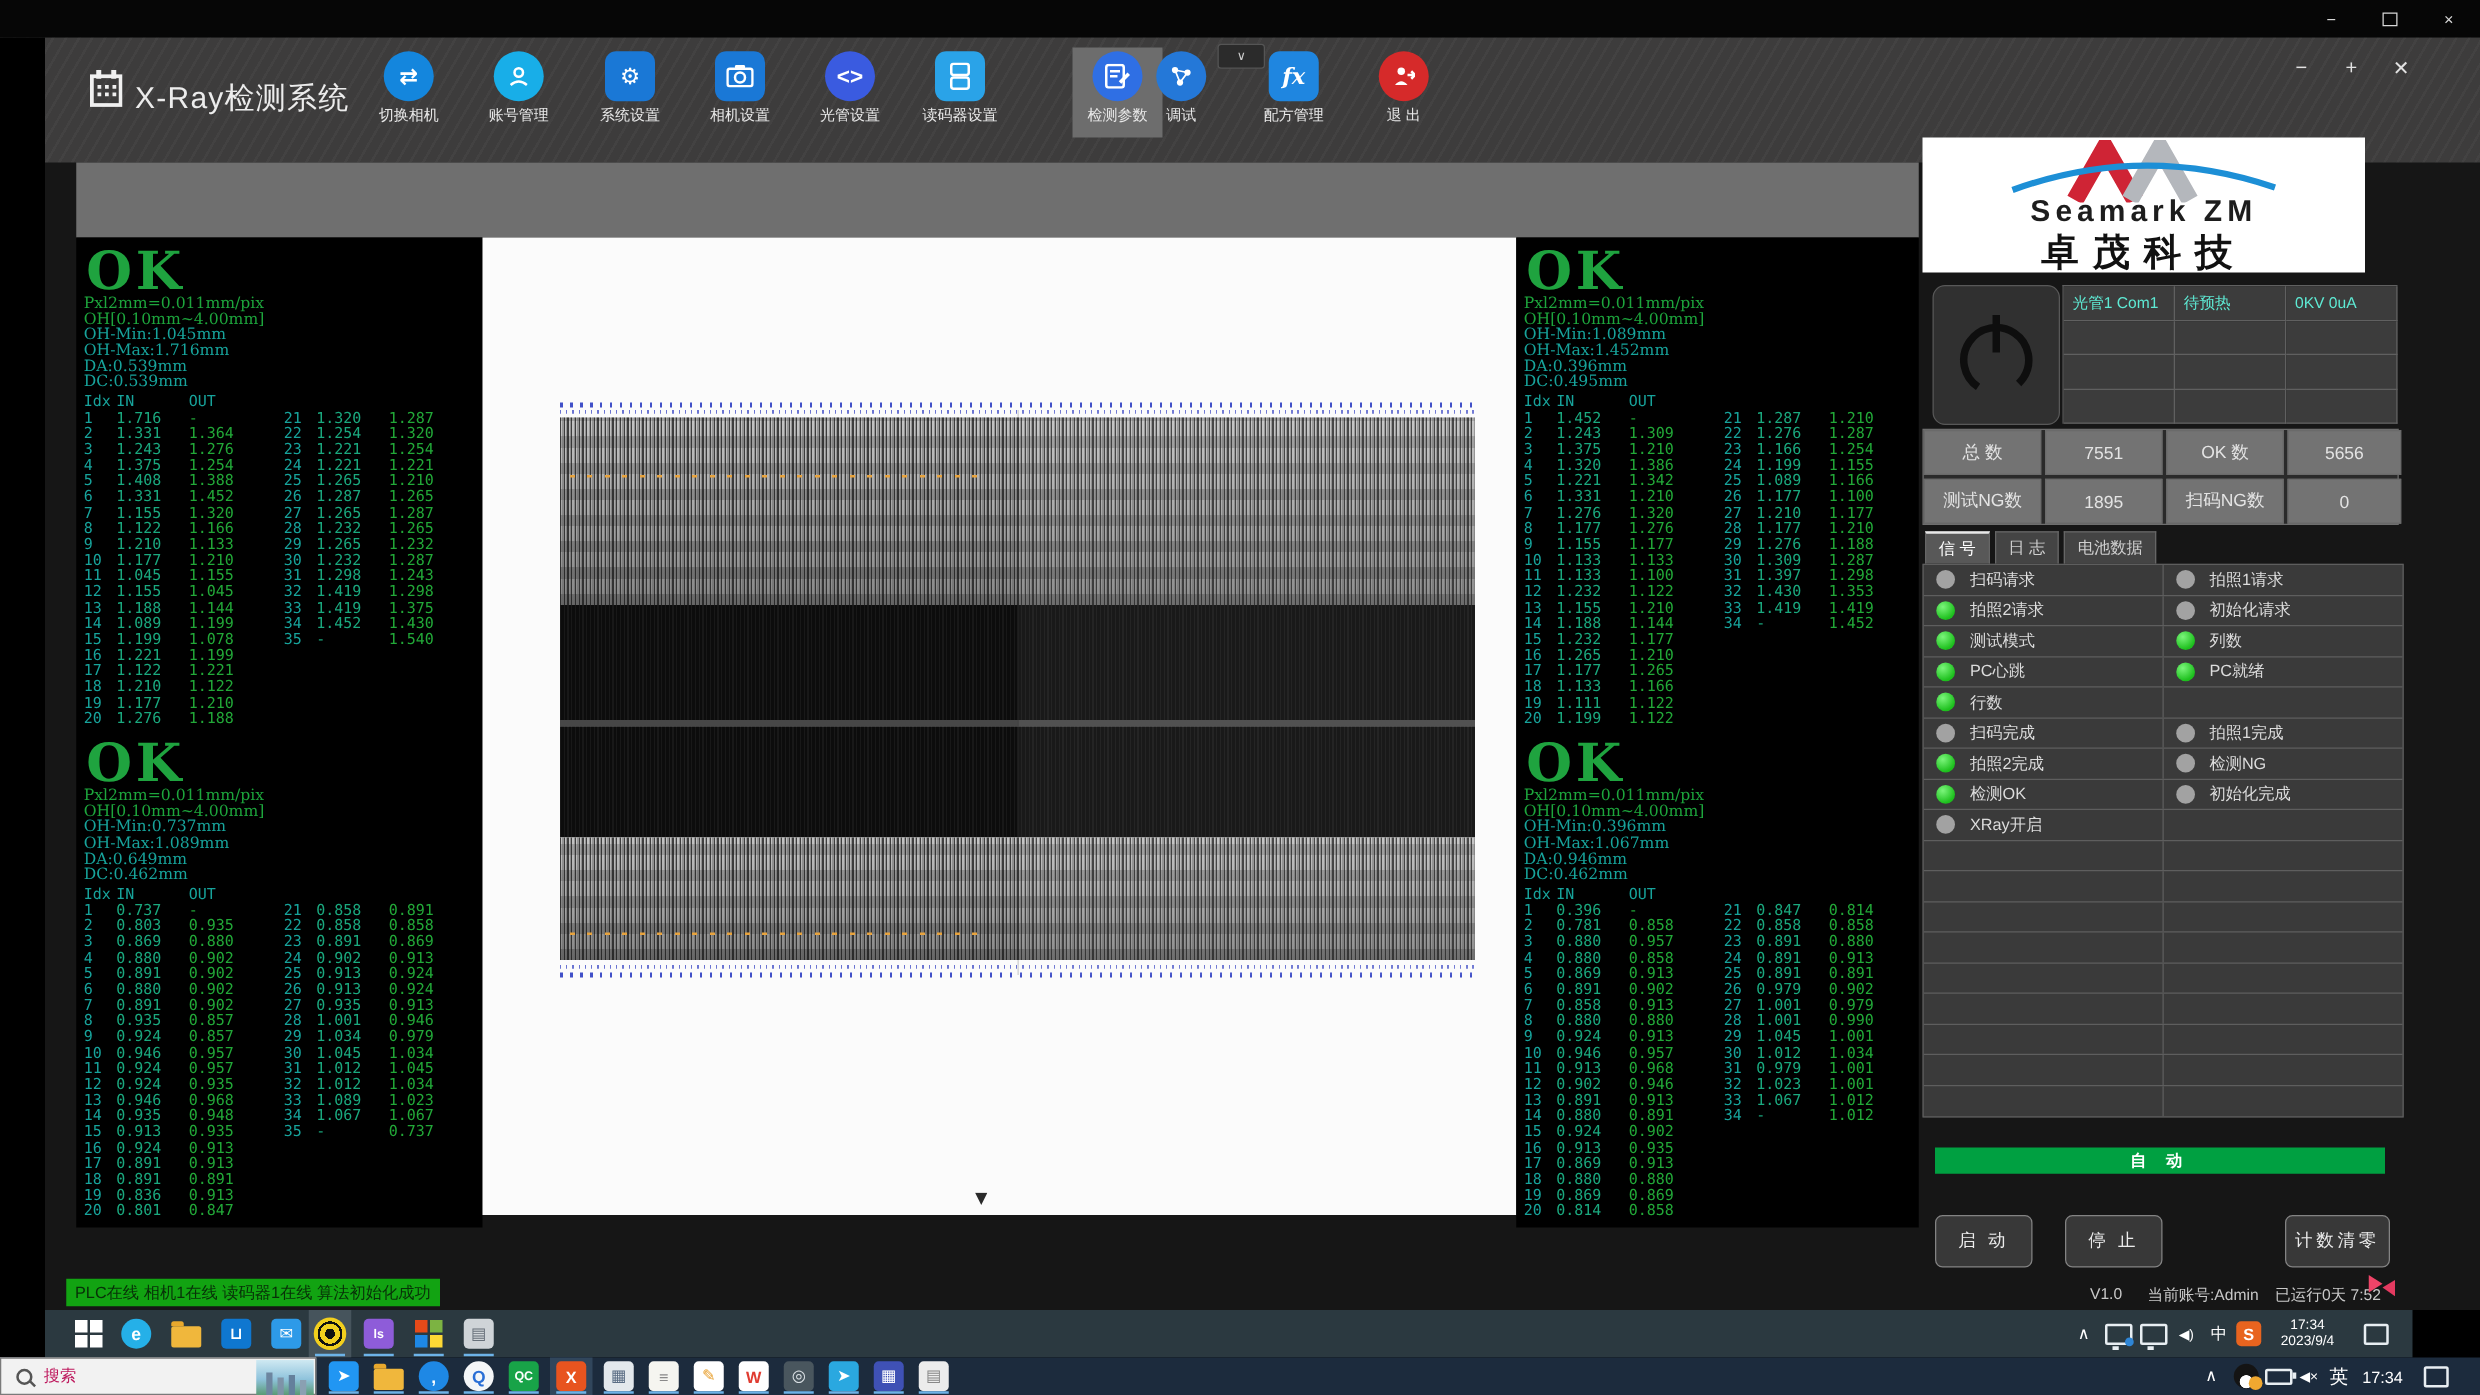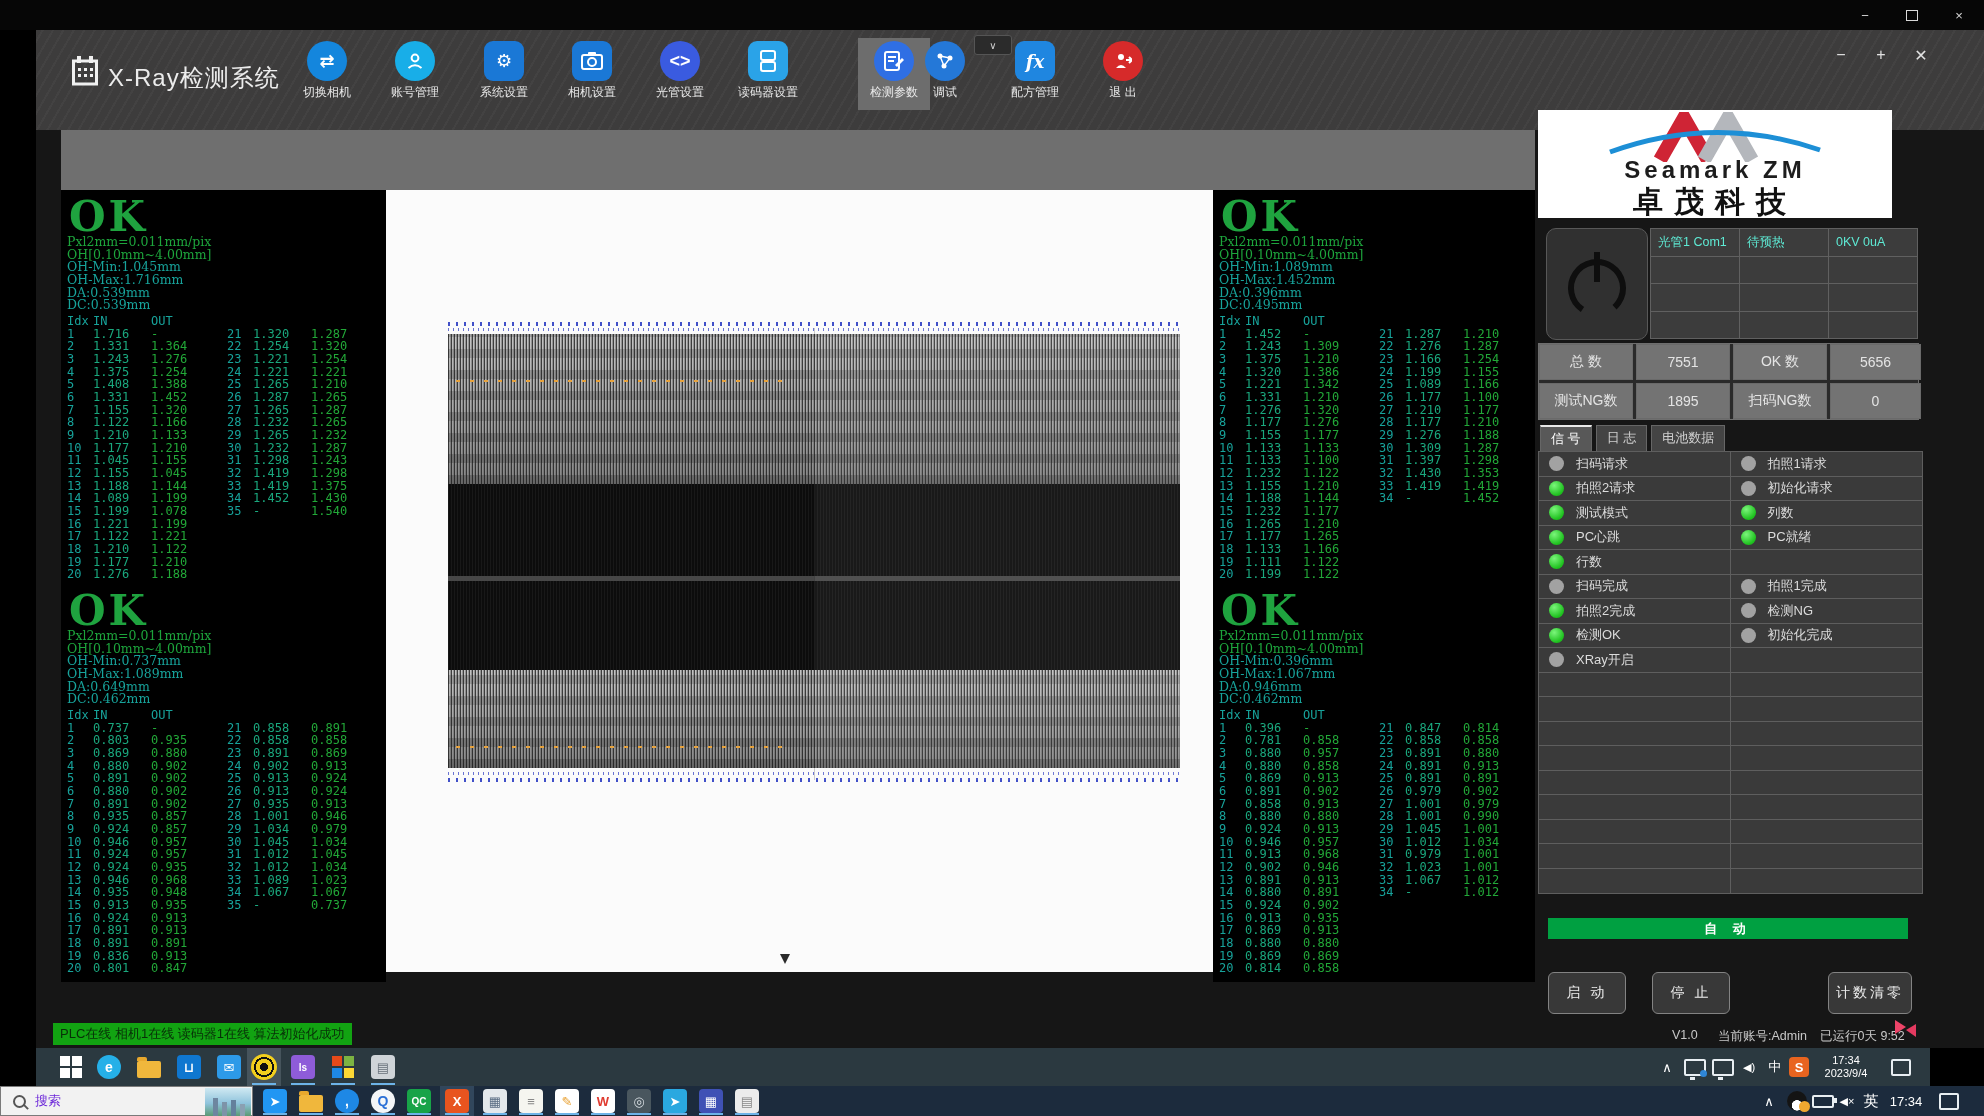--- a/index.html
+++ b/index.html
@@ -136,21 +136,21 @@
   .k-penguin{width:20px;height:20px;border-radius:50%;position:relative;
     background:radial-gradient(circle at 50% 72%,#fff 0 5px,#141414 5.5px);}
   .k-penguin::after{content:"";position:absolute;right:-3px;bottom:-1px;width:11px;height:11px;border-radius:50%;
     background:#f0a830;}
   .k-text{color:#fff;font-size:13px;white-space:nowrap;}
   .tray-time{color:#fff;font-size:11px;line-height:13px;text-align:center;white-space:nowrap;}
   .search{position:absolute;left:0;top:0;width:253px;height:30px;background:#f2f2f2;border:1px solid #7a7a7a;
     box-sizing:border-box;display:flex;align-items:center;cursor:text;}
   .mag{width:9px;height:9px;border:2px solid #555;border-radius:50%;margin-left:12px;position:relative;flex:0 0 auto;}
   .mag::after{content:"";position:absolute;left:8px;top:9px;width:6px;height:2px;background:#555;transform:rotate(45deg);}
-  .search .stext{margin-left:9px;color:#6d28d9;font-size:13px;}
+  .search .stext{margin-left:9px;color:#be185d;font-size:13px;}
   .city{position:absolute;right:1px;top:1px;width:46px;height:28px;
     background:linear-gradient(180deg,#cfe9f2,#8fc3dc 55%,#5a9a74);}
   .city::after{content:"";position:absolute;left:8px;bottom:0;width:5px;height:18px;background:#6d86a0;
     box-shadow:9px 4px 0 #7d93a8,18px 2px 0 #64809c,27px 6px 0 #8aa0b2;}
   .pwr{stroke:#0e0e0e;stroke-width:6;fill:none;}
 </style>
 </head>
 <body>
 
 <div class="screen">
@@ -668,21 +668,21 @@
         </div>
 
       <div class="autobar">自 动</div>
       <div class="sbtn b1">启 动</div>
       <div class="sbtn b2">停 止</div>
       <div class="sbtn b3">计数清零</div>
 
       <div class="sfoot">
         <span class="fv">V1.0</span>
         <span class="fa">当前账号:Admin</span>
-        <span class="fu">已运行0天 9:52</span>
+        <span class="fu">已运行0天 7:52</span>
       </div>
       <svg class="flag" width="26" height="26" viewBox="0 0 26 26">
         <path d="M3 4 L14 11 L3 18 Z" fill="#ee4468"></path>
           <path d="M24 8 L14 14 L24 21 Z" fill="#e43a60"></path>
       </svg>
     </div>
 
     <div class="badge">PLC在线 相机1在线 读码器1在线 算法初始化成功</div>
   </div>
 

